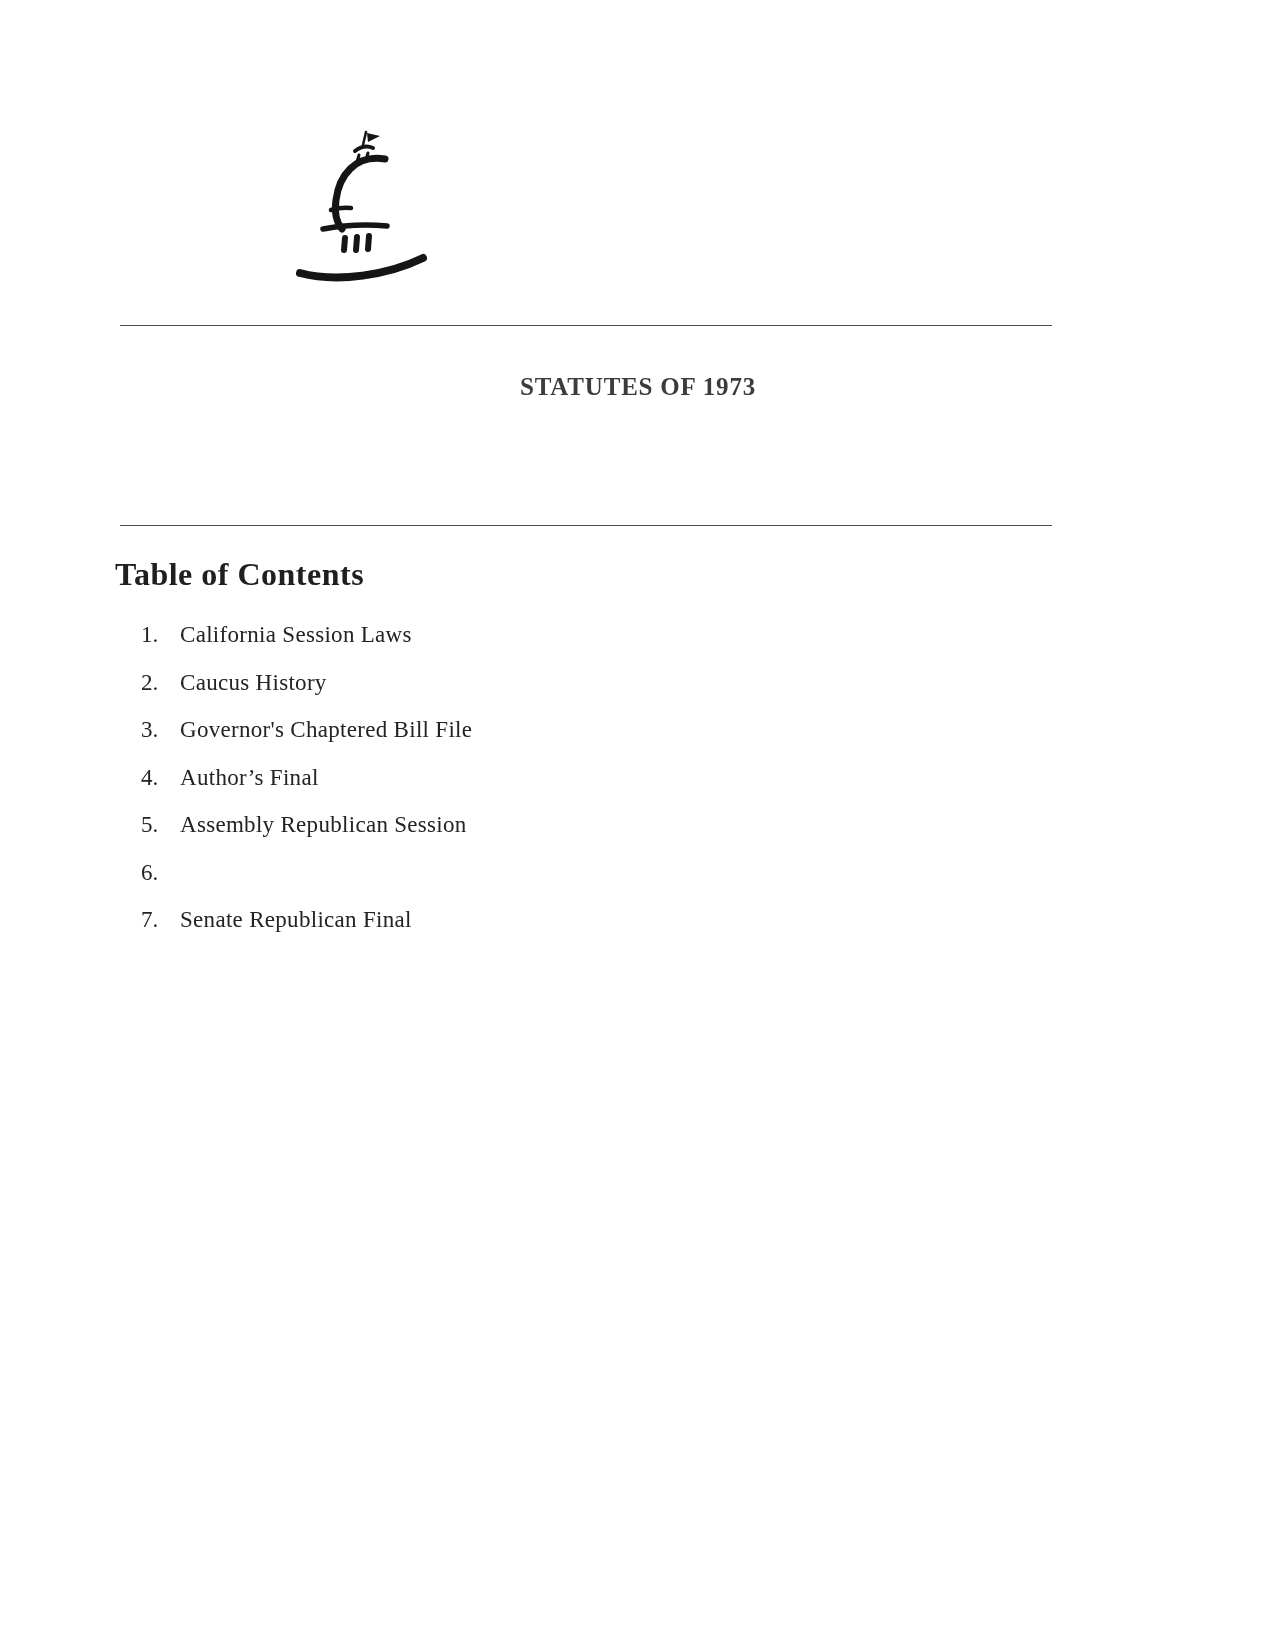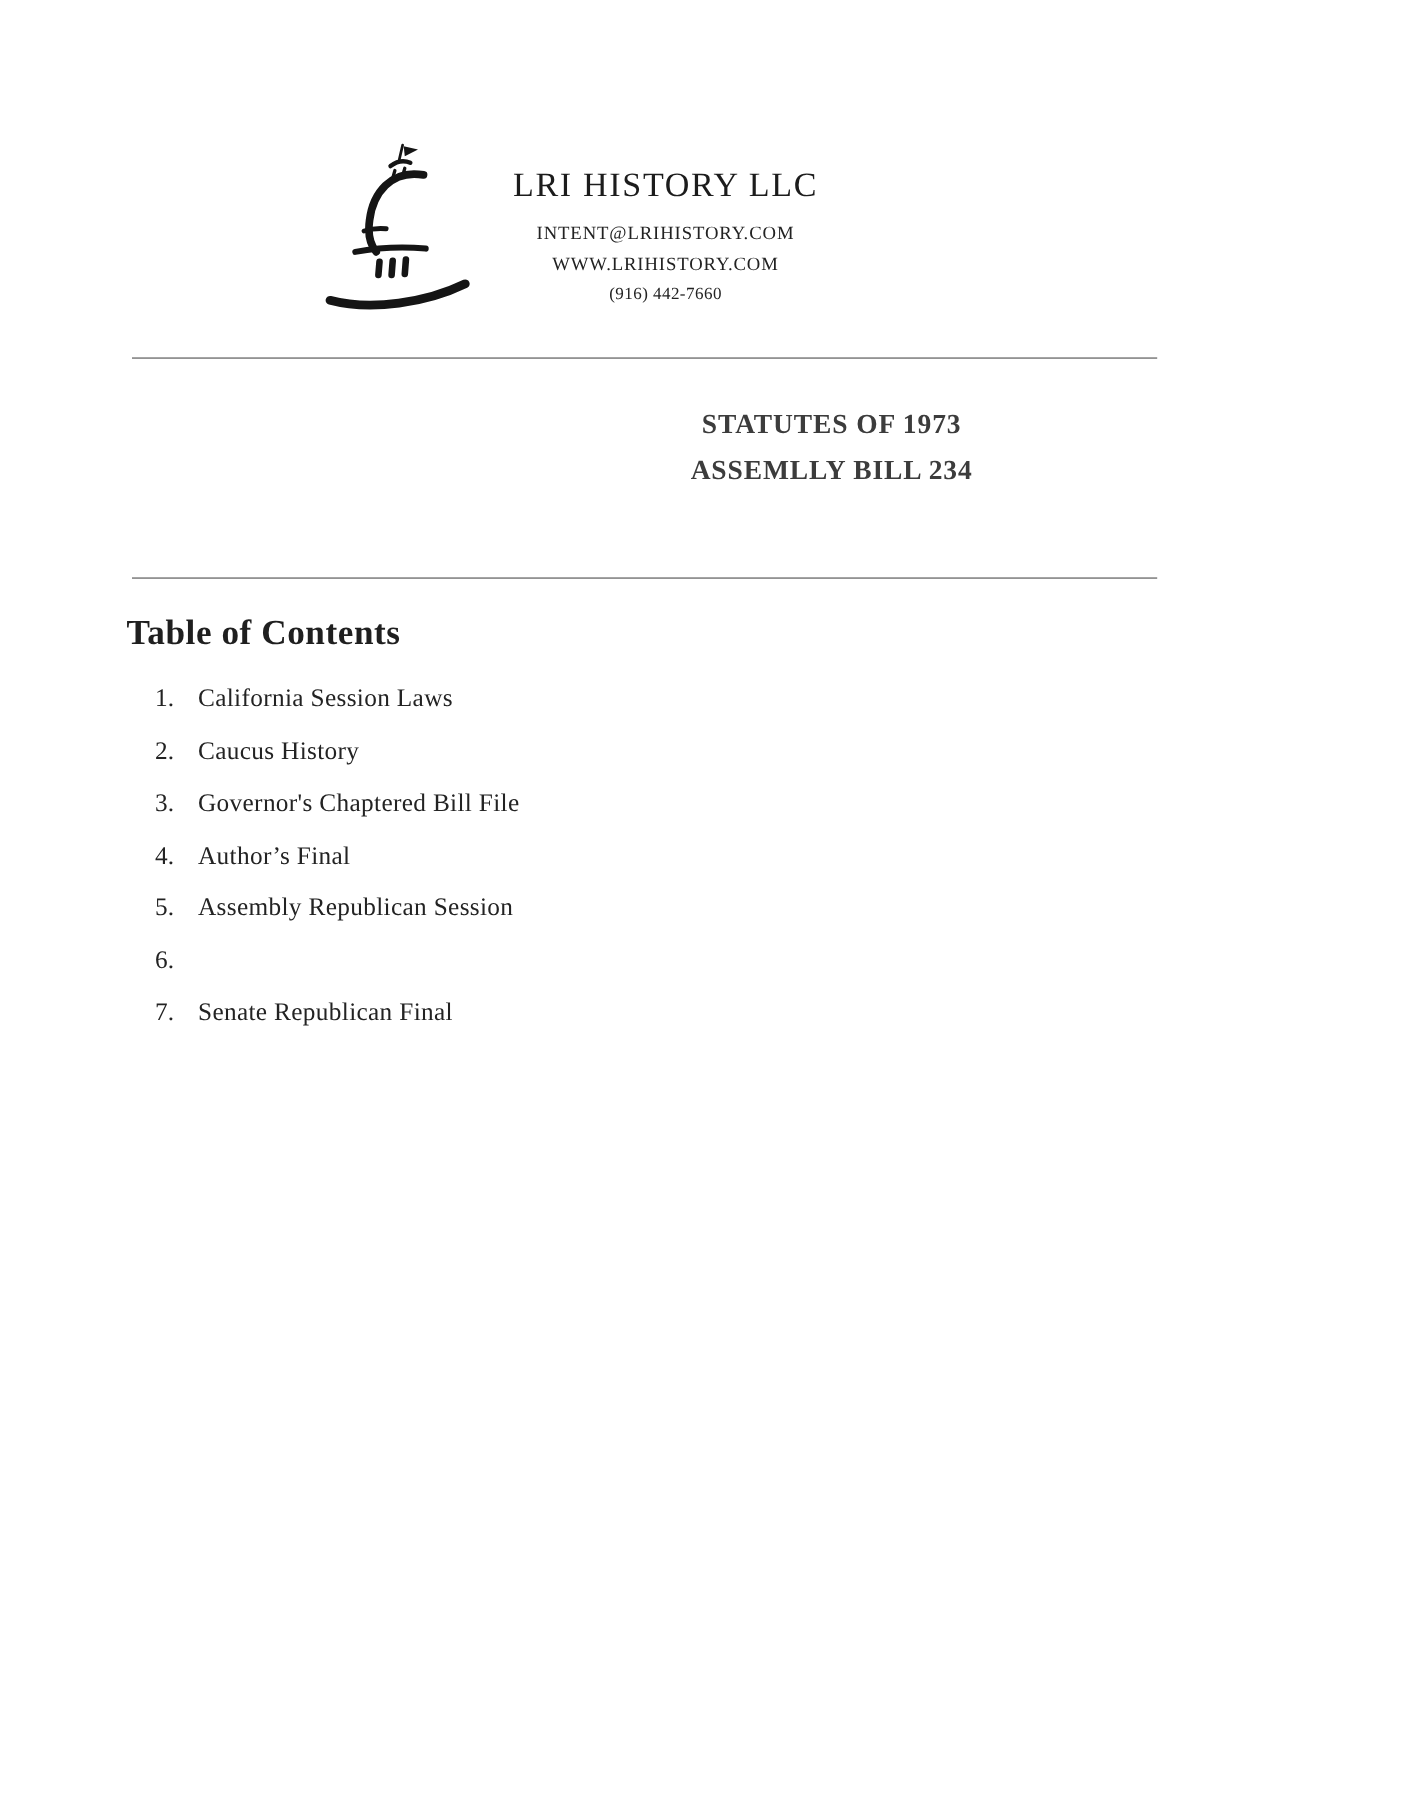--- a/index.html
+++ b/index.html
@@ -63,21 +63,21 @@
   }
   .rule-top { top: 325px; }
   .rule-mid { top: 525px; }
 
   
   .title-block {
     position: absolute;
     top: 366px;
     left: 520px;
     width: 472px;
-    text-align: center;
+    text-align: left;
     font-weight: bold;
     font-size: 25px;
     letter-spacing: 0.8px;
     color: #3c3c3c;
   }
   .title-block .title-line {
     line-height: 41px;
     white-space: pre-wrap;
   }
 
@@ -136,33 +136,26 @@
 
         <path d="M30 103 q32 -6 64 -3" stroke-width="5.5"></path>
 
         <path d="M52 112 l-1 12 M64 111 l-1 13 M76 110 l-1 13" stroke-width="6"></path>
 
         <path d="M7 147 C 45 157, 95 149, 130 132" stroke-width="8"></path>
       </g>
     </svg>
   </div>
 
-  <div class="letterhead-contact">
-    <div class="company-name">LRI HISTORY LLC</div>
-    <div class="contact-line">INTENT@LRIHISTORY.COM</div>
-    <div class="contact-line">WWW.LRIHISTORY.COM</div>
-    <div class="contact-line phone">(916) 442-7660</div>
-  </div>
 
   <hr class="rule rule-top">
   <hr class="rule rule-mid">
 
   <div class="title-block">
     <div class="title-line">STATUTES OF 1973</div>
-    <div class="title-line">ASSEMLLY BILL 234</div>
   </div>
 
   <h1 class="toc-heading">Table of Contents</h1>
 
   <div class="toc-list">
     <div class="toc-item">
       <span class="toc-num">1.</span>
       <span class="toc-label">California Session Laws</span>
     </div>
     <div class="toc-item">

